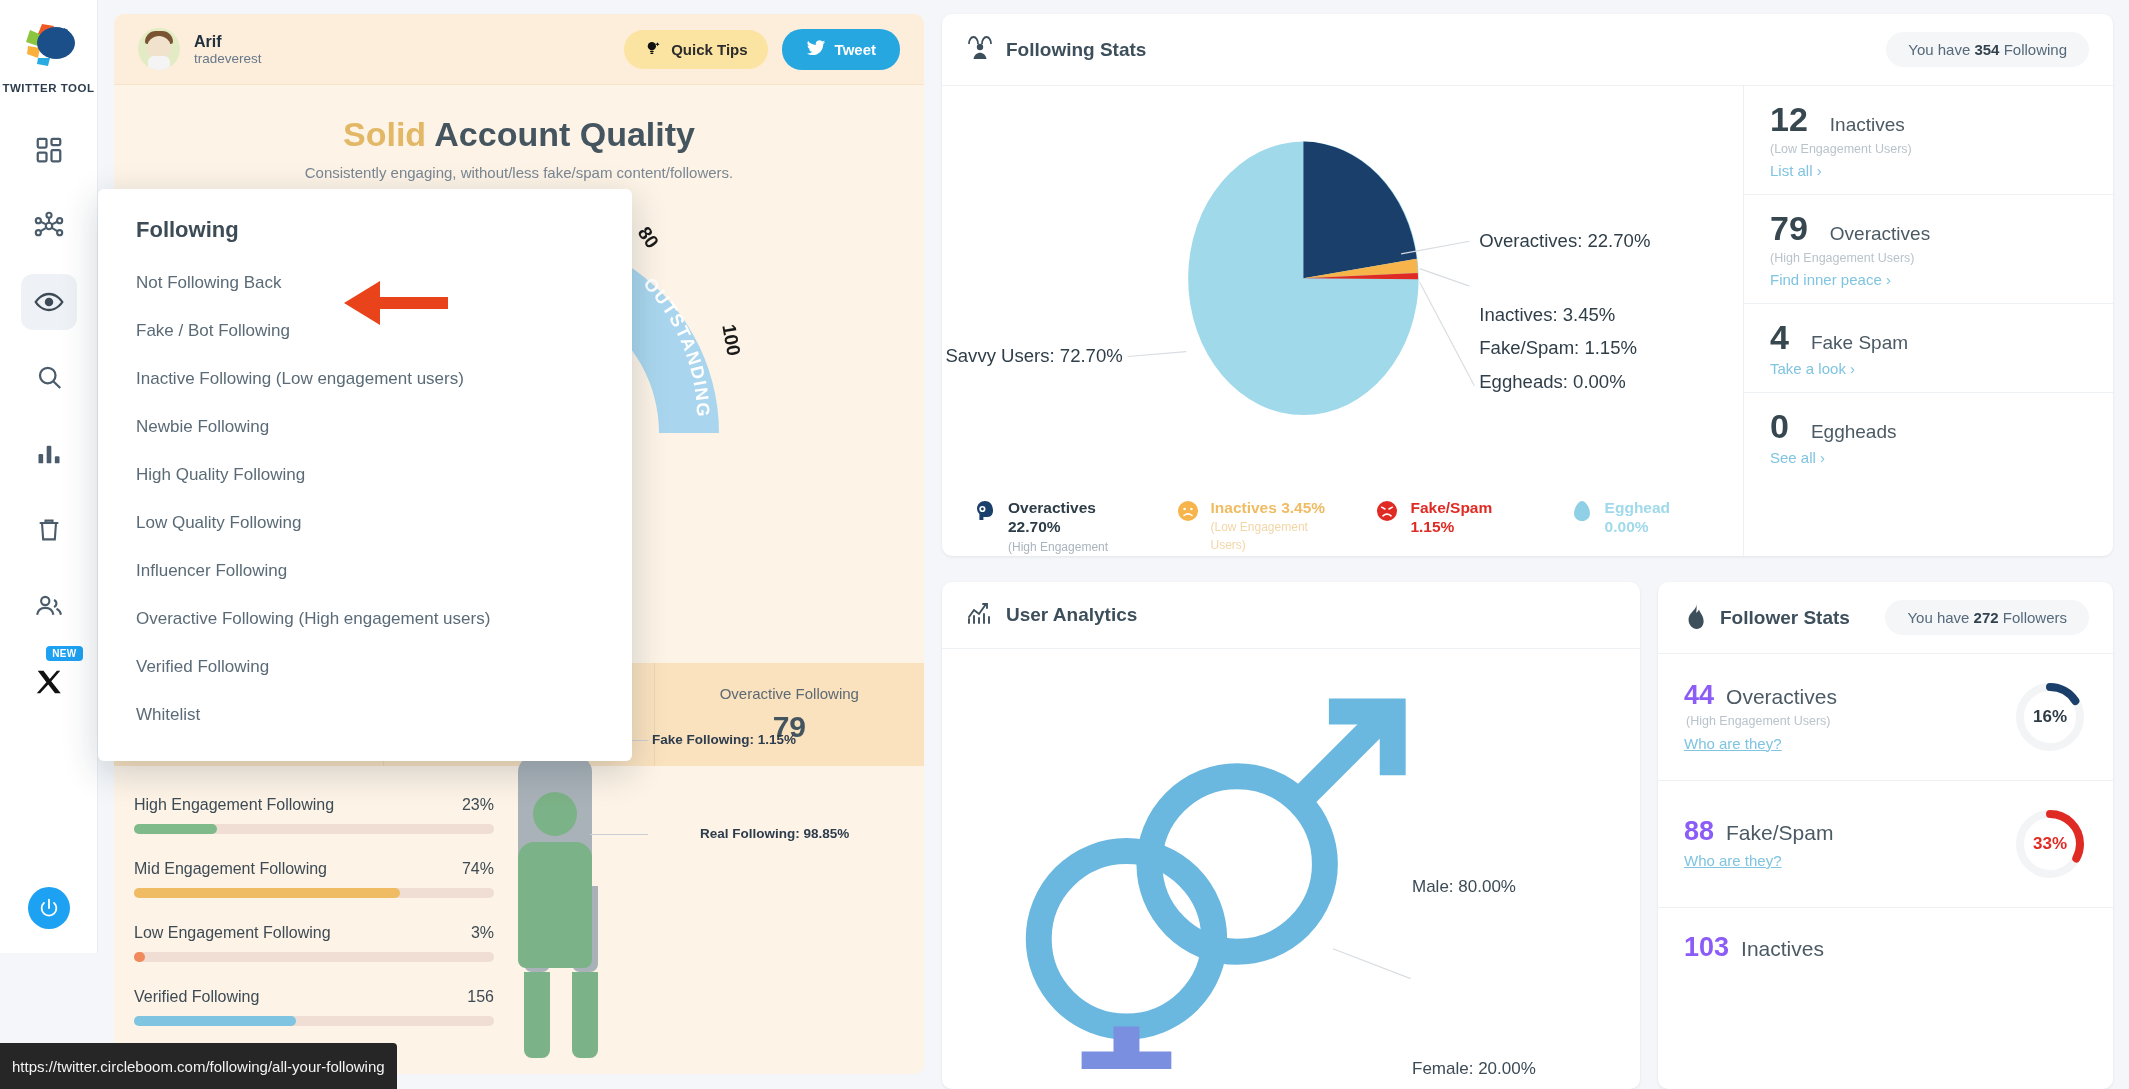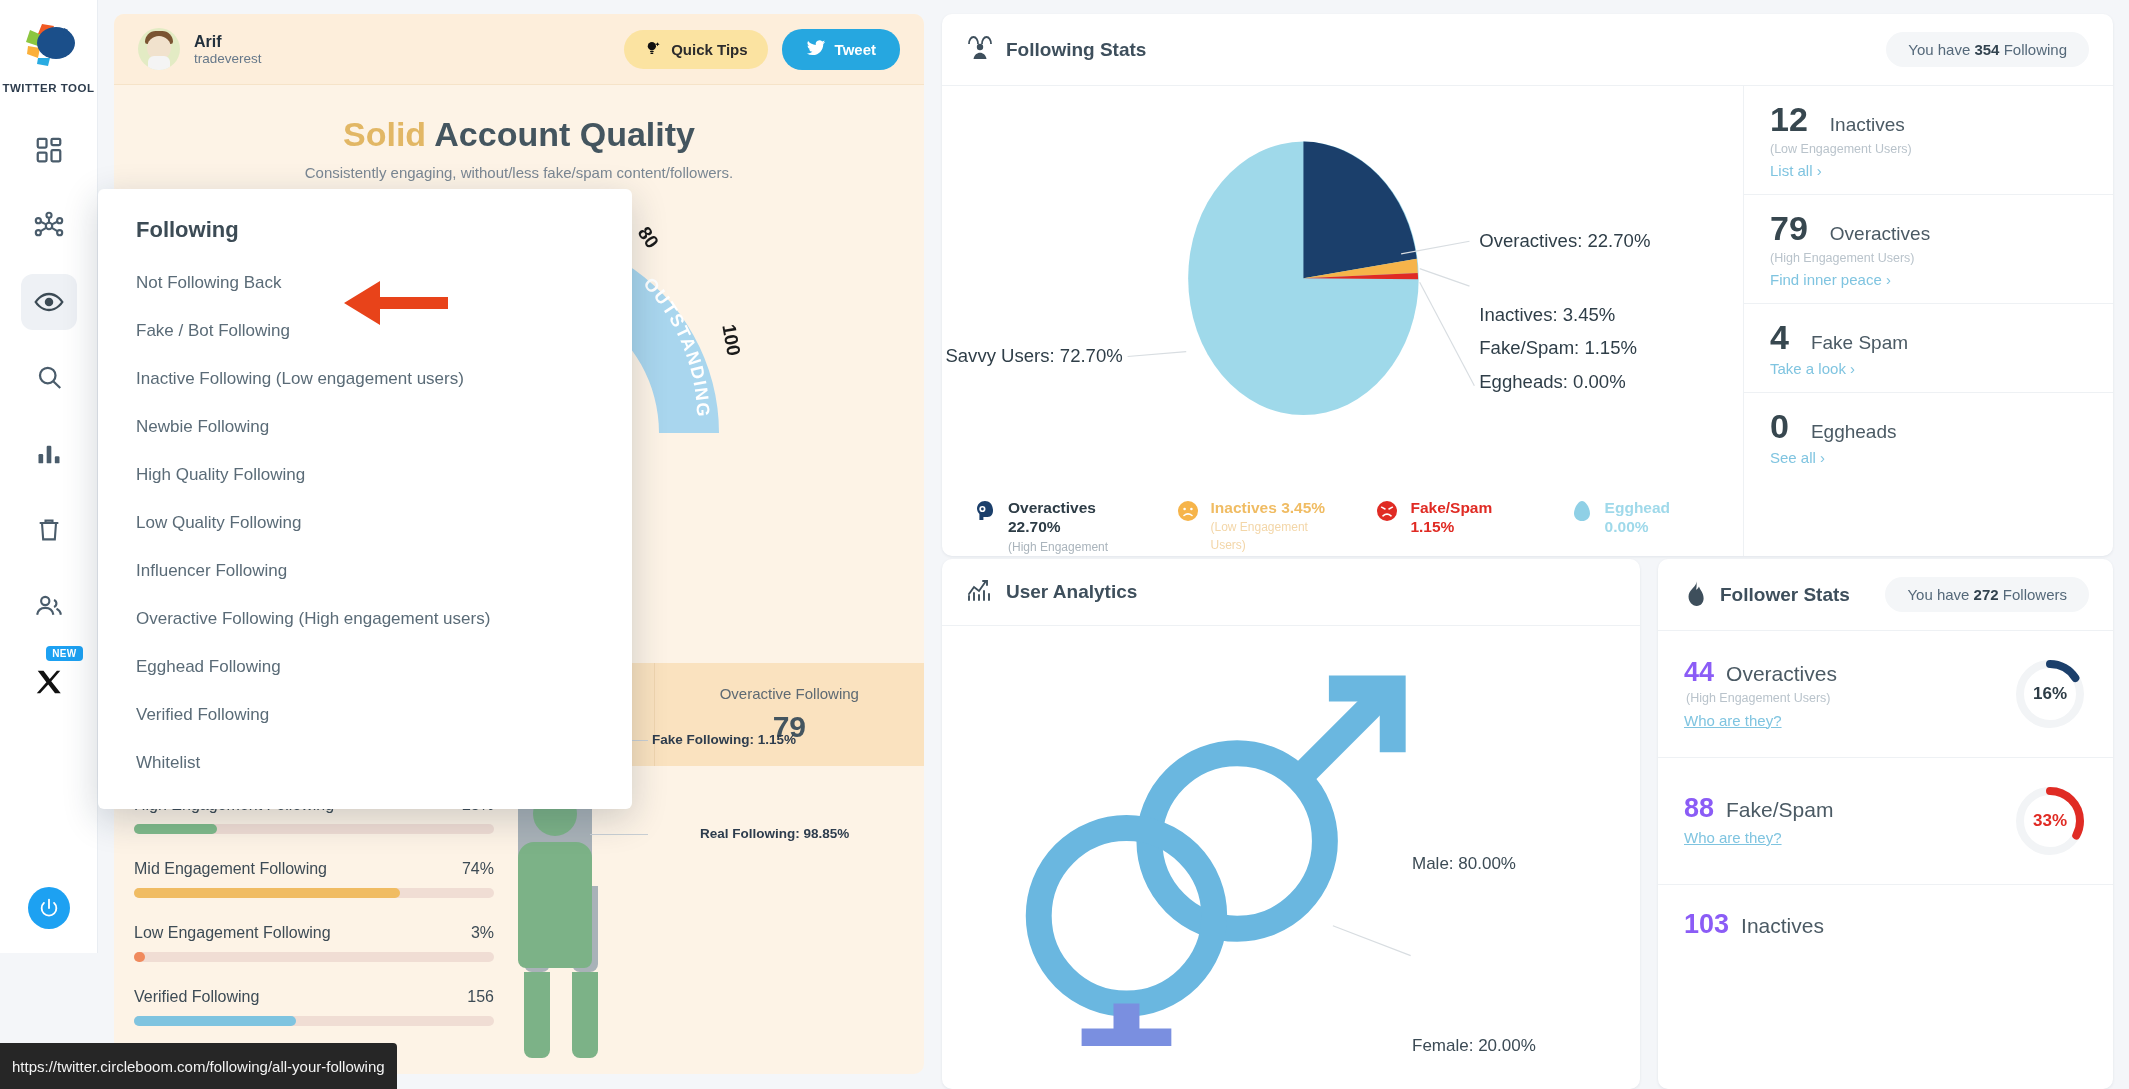--- a/index.html
+++ b/index.html
@@ -37,21 +37,21 @@
   .power-btn {
     position: absolute; bottom: 24px; left: 50%; transform: translateX(-50%);
     width: 42px; height: 42px; border-radius: 50%;
     background: #1da1f2; color: #fff; display:flex; align-items:center; justify-content:center;
     cursor: pointer;
   }
 
   
   .content { flex: 1; display: flex; gap: 18px; padding: 14px 16px 0 16px; }
   .col-left  { width: 810px; flex: 0 0 810px; }
-  .col-right { flex: 1; display: flex; flex-direction: column; gap: 3px; }
+  .col-right { flex: 1; display: flex; flex-direction: column; gap: 26px; }
 
   .card { background: #fff; border-radius: 10px; box-shadow: 0 1px 3px rgba(18,38,63,.08); overflow: hidden; }
 
   
   .quality-card { background: #fdf3e6; border-radius: 10px; overflow: hidden; height: 1060px; position: relative;}
   .profile-bar {
     background: #fdeedb; display: flex; align-items: center; padding: 14px 24px;
     border-bottom: 1px solid #f6e3c8; position: relative;
   }
   .avatar {
@@ -618,21 +618,20 @@
   <div class="dropdown">
     <div class="dd-title">Following</div>
     <div class="dd-item">Not Following Back</div>
     <div class="dd-item">Fake / Bot Following</div>
     <div class="dd-item">Inactive Following (Low engagement users)</div>
     <div class="dd-item">Newbie Following</div>
     <div class="dd-item">High Quality Following</div>
     <div class="dd-item">Low Quality Following</div>
     <div class="dd-item">Influencer Following</div>
     <div class="dd-item">Overactive Following (High engagement users)</div>
-    <div class="dd-item">Egghead Following</div>
     <div class="dd-item">Verified Following</div>
     <div class="dd-item">Whitelist</div>
   </div>
 
   <div class="dd-arrow">
     <svg width="110" height="60" viewBox="0 0 110 60">
       <path d="M108 24 H40 V8 L4 30 L40 52 V36 H108 Z" fill="#e8431a"></path>
     </svg>
   </div>
 

